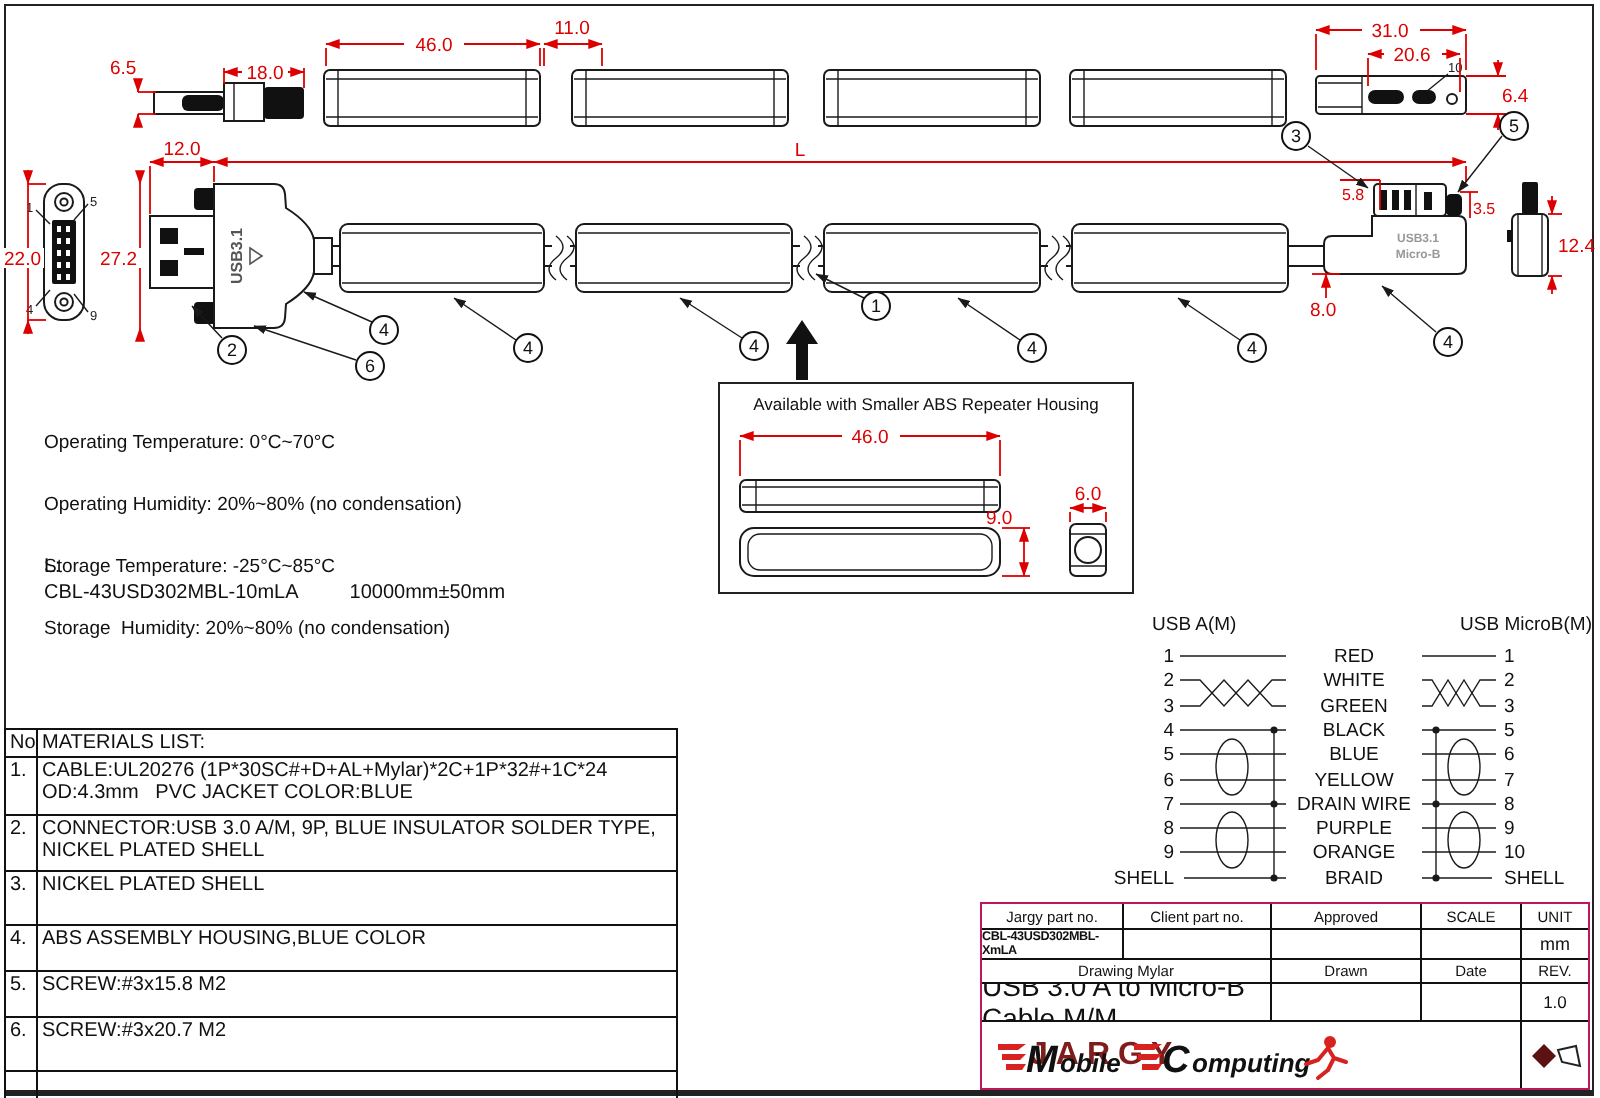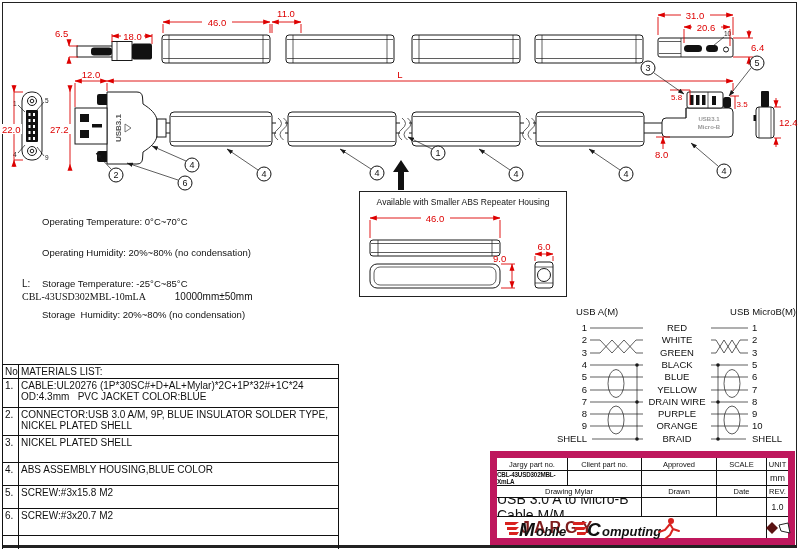--- a/index.html
+++ b/index.html
@@ -14,34 +14,34 @@
   .w{fill:#fff;stroke:#1a1a1a;stroke-width:1}
   .b{fill:#111;stroke:none}
   .wn{fill:#fff;stroke:none}
   .rl{stroke:#dd0000;stroke-width:.9;fill:none}
   .rt{fill:#dd0000;font-size:9.5px}
   .rts{fill:#dd0000;font-size:8px}
   .pin{fill:#222;font-size:6.5px}
   .co{fill:#fff;stroke:#111;stroke-width:1}
   .cot{fill:#111;font-size:9px;text-anchor:middle}
   .gray{fill:#999;font-size:6px;font-weight:bold;text-anchor:middle}
-  .notes{position:absolute;left:22px;top:196px;font-size:9.5px;line-height:10.4px;white-space:pre;margin-left:20px;}
+  .notes{position:absolute;left:22px;top:196px;font-size:9.5px;line-height:10.4px;white-space:pre;}
   .lspec{position:absolute;left:22px;top:277px;font-size:10px;line-height:13px;}
-  .lspec .row span:first-child{display:inline-block;width:150px;font-family:Liberation Serif, serif;}
+  .lspec .row span:first-child{display:inline-block;width:150px;}
   .repbox{position:absolute;left:317px;top:191px;width:206px;height:104px;border:1px solid #222;margin-left:42px;}
   
   .mat{position:absolute;left:2px;top:364px;width:337px;height:193px;border:1px solid #111;
        display:grid;grid-template-columns:16px 1fr;grid-template-rows:14px 29px 28px 27px 23px 23px 27px 1fr;
        font-size:10px;box-sizing:border-box;}
   .mat>div{border-right:1px solid #111;border-bottom:1px solid #111;padding:1px 2px;overflow:hidden;}
   .mat>div:nth-child(2n){border-right:none;}
   .mat>div.last{border-bottom:none;}
   .mline{line-height:11px;white-space:pre;}
   
-  .tb{position:absolute;left:490px;top:451px;width:305px;height:94px;border:7px solid #be185d;
+  .tb{position:absolute;left:490px;top:451px;width:305px;height:94px;border:1px solid #be185d;
       display:grid;grid-template-columns:71px 74px 75px 50px 1fr;grid-template-rows:13px 15px 12px 19px 1fr;
       box-sizing:border-box;font-size:7.5px;}
   .tb>div{border-right:1px solid #111;border-bottom:1px solid #111;display:flex;align-items:center;justify-content:center;overflow:hidden;}
   .tb>div.nr{border-right:none;}
   .tb>div.nb{border-bottom:none;}
   .sp2{grid-column:span 2;}
   .sp4{grid-column:span 4;}
   .partno{font-size:6.3px;font-weight:bold;letter-spacing:-.2px;}
   .unitv{font-size:9px;}
   .dnv{font-size:14px;}

